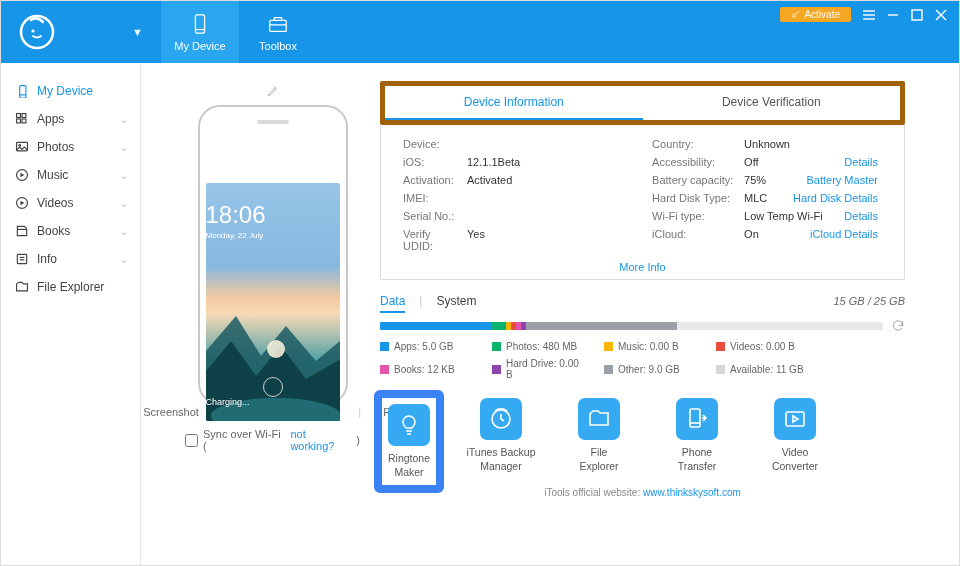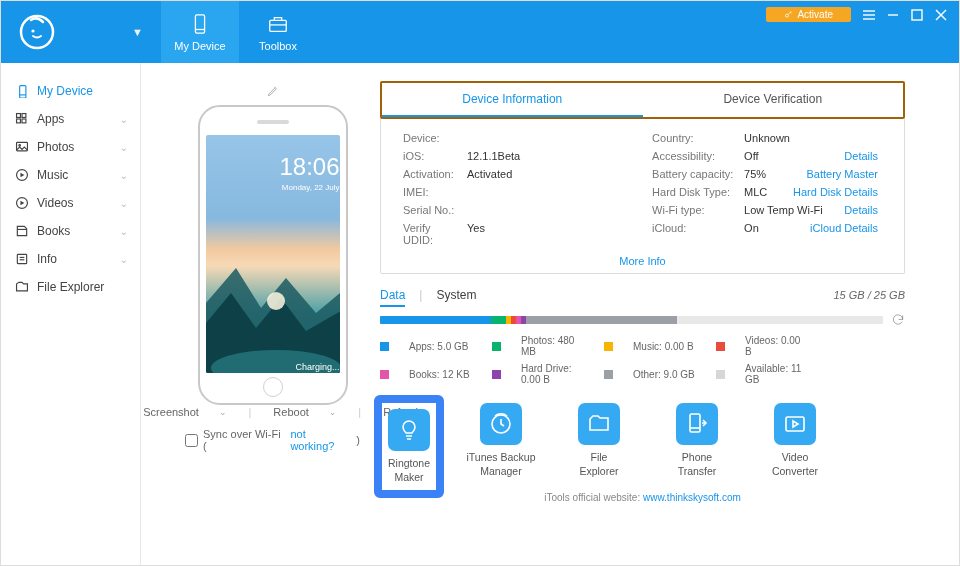--- a/index.html
+++ b/index.html
@@ -9,56 +9,56 @@
 
 .header { height: 62px; background: #1795e8; display: flex; align-items: stretch; color: #fff; }
 .logo-area { display: flex; align-items: center; padding: 0 18px; gap: 8px; width: 160px; }
 .logo { width: 36px; height: 36px; color: #fff; }
 .logo-dropdown { color: #fff; font-size: 11px; opacity: .9; margin-left: auto; }
 .nav-item { width: 78px; display: flex; flex-direction: column; align-items: center; justify-content: center; gap: 5px; font-size: 11px; cursor: pointer; }
 .nav-item.active { background: #2aa6f1; }
 .nav-icon { width: 22px; height: 22px; stroke: #fff; fill: none; stroke-width: 1.4; }
 .header-spacer { flex: 1; }
 .header-right { display: flex; align-items: flex-start; gap: 10px; padding: 6px 10px; }
-.activate-btn { background: #f5a623; color: #fff; font-size: 10px; padding: 2px 18px; border-radius: 2px; display: flex; align-items: center; gap: 4px; }
+.activate-btn { background: #f5a623; color: #fff; font-size: 10px; padding: 2px 11px; border-radius: 2px; display: flex; align-items: center; gap: 4px; }
 .win-btns { display: flex; gap: 8px; align-items: center; }
 .win-btn { width: 16px; height: 16px; stroke: #fff; stroke-width: 1.4; fill: none; cursor: pointer; }
 
 
 .main { flex: 1; display: flex; overflow: hidden; }
 .sidebar { width: 140px; border-right: 1px solid #e8e8e8; padding-top: 14px; }
 .side-item { display: flex; align-items: center; gap: 8px; padding: 7px 14px; font-size: 12px; color: #444; cursor: pointer; position: relative; }
 .side-item.active { color: #1795e8; }
 .side-icon { width: 14px; height: 14px; stroke: currentColor; fill: none; stroke-width: 1.5; flex-shrink: 0; }
 .side-chev { position: absolute; right: 12px; color: #bbb; font-size: 10px; }
 
 .content { flex: 1; padding: 18px 54px 10px 44px; overflow: hidden; }
 .content-row { display: flex; gap: 20px; }
 
 
 .phone-col { width: 175px; }
 .device-name-row { display: flex; align-items: center; justify-content: center; gap: 6px; margin-bottom: 4px; height: 20px; }
 .phone-frame { width: 150px; height: 300px; border: 2px solid #c8c8c8; border-radius: 22px; background: #fff; padding: 28px 6px 30px; position: relative; margin: 0 auto; }
 .phone-speaker { position: absolute; top: 13px; left: 50%; transform: translateX(-50%); width: 32px; height: 4px; background: #d9d9d9; border-radius: 2px; }
 .phone-home { position: absolute; bottom: 6px; left: 50%; transform: translateX(-50%); width: 20px; height: 20px; border: 1.5px solid #d0d0d0; border-radius: 50%; }
-.phone-screen { width: 100%; height: 100%; border-radius: 2px; background: linear-gradient(to bottom, #96c5e8 0%, #87b8de 35%, #f2c9a0 48%, #f7d9b6 55%, #4ca0a6 75%, #2a7d84 100%); position: relative; overflow: hidden; color: #fff; text-align: right; }
+.phone-screen { width: 100%; height: 100%; border-radius: 2px; background: linear-gradient(to bottom, #96c5e8 0%, #87b8de 35%, #f2c9a0 48%, #f7d9b6 55%, #4ca0a6 75%, #2a7d84 100%); position: relative; overflow: hidden; color: #fff; text-align: left; margin-top: 48px; }
 .phone-time { font-size: 24px; font-weight: 300; margin-top: 18px; }
 .phone-date { font-size: 8px; margin-top: 2px; }
-.phone-charging { position: absolute; bottom: 1px; width: 100%; font-size: 9px; }
+.phone-charging { position: absolute; bottom: 14px; width: 100%; font-size: 9px; }
 .mountains { position: absolute; bottom: 0; left: 0; right: 0; height: 120px; }
 .phone-actions { display: flex; gap: 20px; font-size: 11px; color: #666; justify-content: center; margin-top: 1px; align-items: center; padding-left: 20px; }
 .phone-actions span { cursor: pointer; }
 .phone-sep { color: #ccc; padding: 0 2px; }
 .phone-actions .chev { color: #aaa; font-size: 9px; }
 .sync-row { display: flex; align-items: center; gap: 5px; font-size: 11px; color: #666; justify-content: center; margin-top: 10px; }
 .sync-row a { color: #1795e8; text-decoration: none; }
 
 
 .info-col { flex: 1; min-width: 0; }
-.tabs { display: flex; border: 2px solid #a16207; border-radius: 2px; overflow: hidden; }
+.tabs { display: flex; border: 5px solid #a16207; border-radius: 2px; overflow: hidden; }
 .tab { flex: 1; text-align: center; padding: 9px 0; font-size: 12px; cursor: pointer; }
 .tab.active { color: #1795e8; border-bottom: 2px solid #1795e8; }
 .tab.inactive { color: #555; }
 .info-box { border: 1px solid #dcdcdc; border-top: none; border-radius: 0 0 2px 2px; padding: 10px 14px 6px; font-size: 11px; }
 .info-row { display: flex; padding: 3px 8px; }
 .info-row > div { display: flex; gap: 4px; align-items: baseline; }
 .ir-left { width: 52%; }
 .ir-right { width: 48%; }
 .ir-label { color: #777; width: 60px; }
 .ir-val { color: #333; }
@@ -69,21 +69,21 @@
 .storage-tabs { display: flex; gap: 14px; font-size: 12px; align-items: baseline; }
 .storage-tabs .st-active { color: #1795e8; border-bottom: 2px solid #1795e8; padding-bottom: 3px; }
 .storage-tabs .st { color: #404040; cursor: pointer; }
 .storage-tabs .st-sep { color: #ccc; }
 .storage-total { margin-left: auto; color: #666; font-size: 11px; font-style: italic; }
 .storage-bar-row { display: flex; align-items: center; gap: 8px; margin-top: 6px; }
 .storage-bar { flex: 1; height: 8px; background: #e8e8e8; border-radius: 1px; display: flex; overflow: hidden; }
 .seg { height: 100%; }
 .refresh-ico { width: 14px; height: 14px; stroke: #666; fill: none; cursor: pointer; }
 .legend { display: flex; flex-wrap: wrap; gap: 6px 20px; margin-top: 8px; font-size: 10px; color: #666; }
-.leg-item { display: flex; align-items: center; gap: 20px; width: 92px; }
+.leg-item { display: flex; align-items: center; gap: 5px; width: 92px; }
 .leg-sw { width: 9px; height: 9px; flex-shrink: 0; }
 
 .tools { display: flex; gap: 28px; margin-top: 18px; }
 .tool { display: flex; flex-direction: column; align-items: center; gap: 6px; cursor: pointer; width: 70px; }
 .tool-box { width: 42px; height: 42px; background: #36a9f3; border-radius: 7px; display: flex; align-items: center; justify-content: center; }
 .tool-box svg { width: 24px; height: 24px; stroke: #fff; fill: none; stroke-width: 1.6; }
 .tool-label { font-size: 10.5px; color: #555; text-align: center; line-height: 1.3; }
 .tool.highlighted { border: 8px solid #3b82f6; border-radius: 6px; padding: 6px 4px; margin: -8px -6px; }
 
 .footer-site { text-align: center; font-size: 10px; color: #888; margin-top: 2px; }

